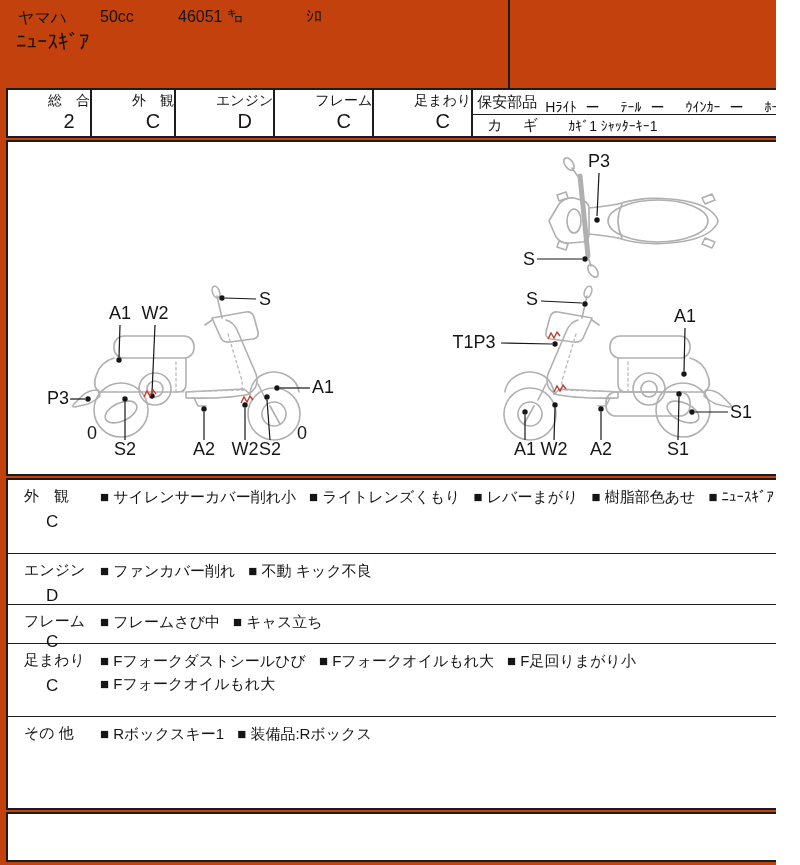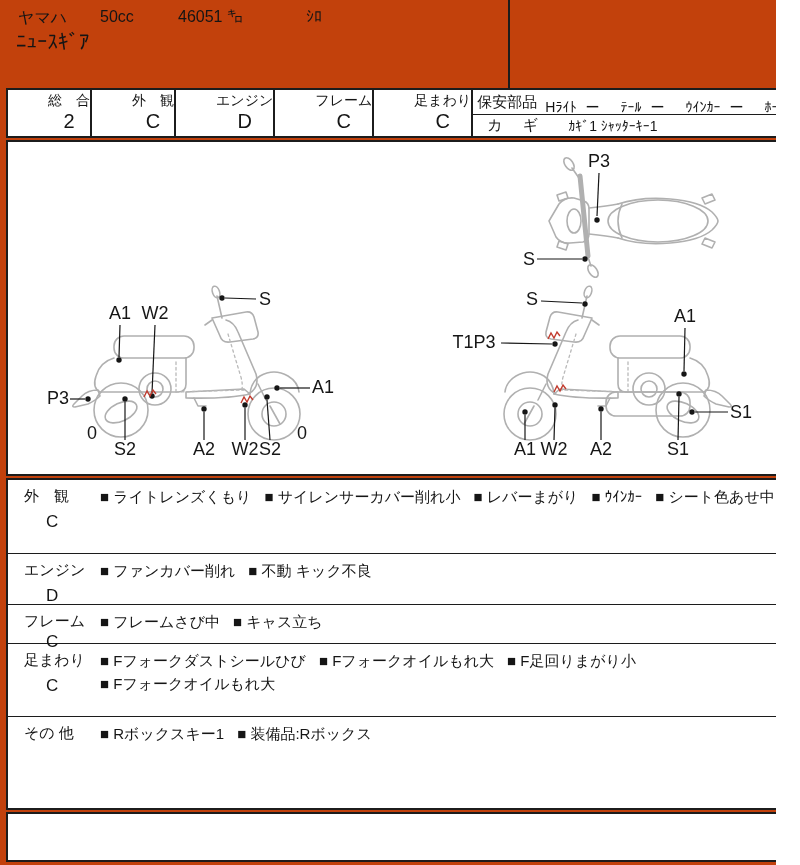--- a/index.html
+++ b/index.html
@@ -238,25 +238,25 @@
     </svg>
   </div>
 
   <div class="cond-table">
     <div class="cond-row r1">
       <div class="head">
         <div class="c-label">外　観</div>
         <div class="c-grade">C</div>
       </div>
       <div class="items">
+          <span class="bullet-item">■ サイレンサーカバー削れ小</span>
           <span class="bullet-item">■ ライトレンズくもり</span>
-          <span class="bullet-item">■ サイレンサーカバー削れ小</span>
           <span class="bullet-item">■ レバーまがり</span>
-          <span class="bullet-item">■ ｳｲﾝｶｰ</span>
-          <span class="bullet-item">■ シート色あせ中</span>
+          <span class="bullet-item">■ 樹脂部色あせ</span>
+          <span class="bullet-item">■ ﾆｭｰｽｷﾞｱ</span>
         </div>
     </div>
     <div class="cond-row r2">
       <div class="head">
         <div class="c-label">エンジン</div>
         <div class="c-grade">D</div>
       </div>
       <div class="items">
           <span class="bullet-item">■ ファンカバー削れ</span>
           <span class="bullet-item">■ 不動 キック不良</span>

